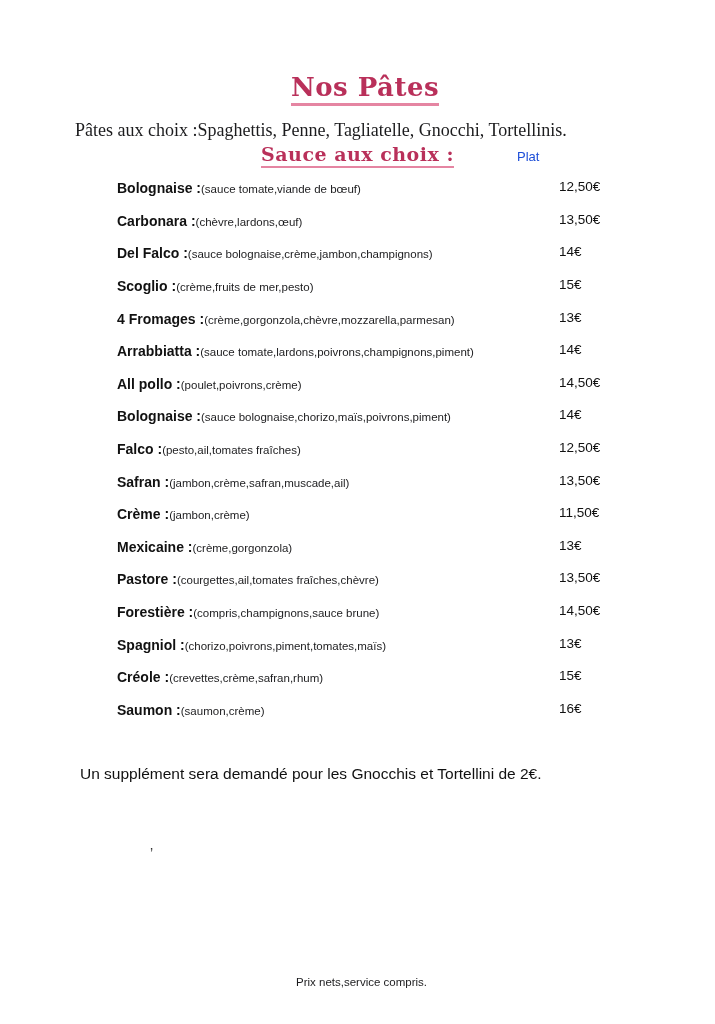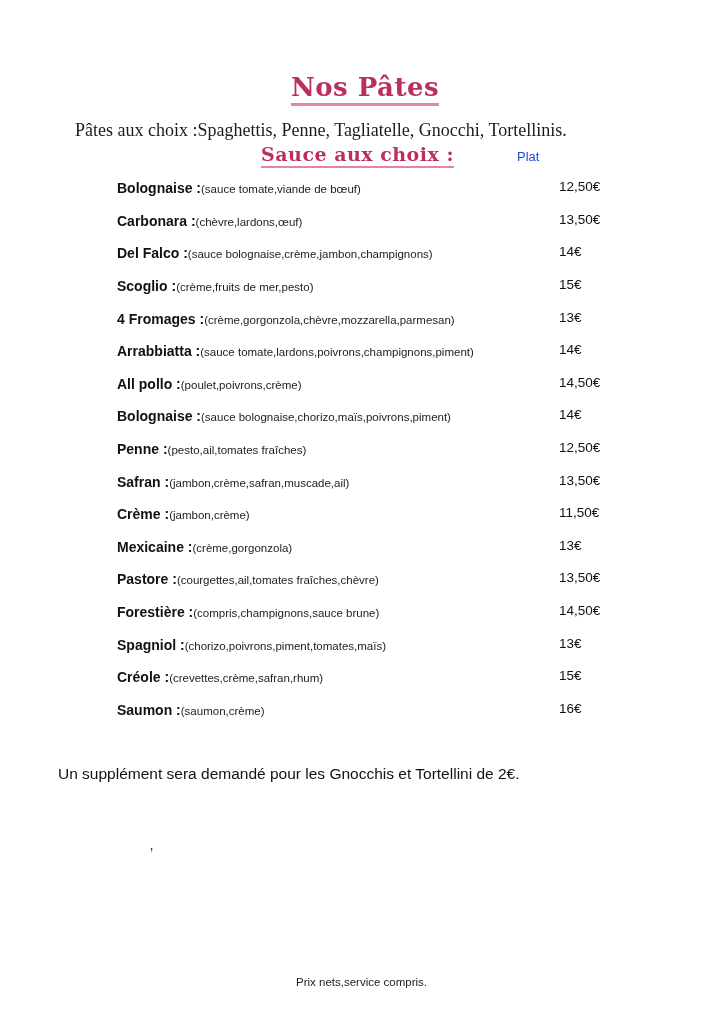--- a/index.html
+++ b/index.html
@@ -86,21 +86,21 @@
   }
   .item-ing {
     font-size: 11.5px;
     color: #1c1c1e;
   }
   .item-price {
     font-size: 13.5px;
     color: #111111;
   }
   .note {
-    margin: 32px 0 0 58px;
+    margin: 32px 0 0 80px;
     font-size: 15.5px;
     color: #111111;
   }
   .footer {
     position: absolute;
     left: 8px;
     right: 0;
     bottom: 36px;
     text-align: center;
     font-size: 11.5px;
@@ -168,21 +168,21 @@
       <div class="menu-left"><span class="item-name">All pollo :</span><span class="item-ing">(poulet,poivrons,crème)</span></div>
       <span class="item-price">14,50€</span>
     </div>
 
     <div class="menu-row">
       <div class="menu-left"><span class="item-name">Bolognaise :</span><span class="item-ing">(sauce bolognaise,chorizo,maïs,poivrons,piment)</span></div>
       <span class="item-price">14€</span>
     </div>
 
     <div class="menu-row">
-      <div class="menu-left"><span class="item-name">Penne :</span><span class="item-ing">(pesto,ail,tomates fraîches)</span></div>
+      <div class="menu-left"><span class="item-name">Falco :</span><span class="item-ing">(pesto,ail,tomates fraîches)</span></div>
       <span class="item-price">12,50€</span>
     </div>
 
     <div class="menu-row">
       <div class="menu-left"><span class="item-name">Safran :</span><span class="item-ing">(jambon,crème,safran,muscade,ail)</span></div>
       <span class="item-price">13,50€</span>
     </div>
 
     <div class="menu-row">
       <div class="menu-left"><span class="item-name">Crème :</span><span class="item-ing">(jambon,crème)</span></div>

